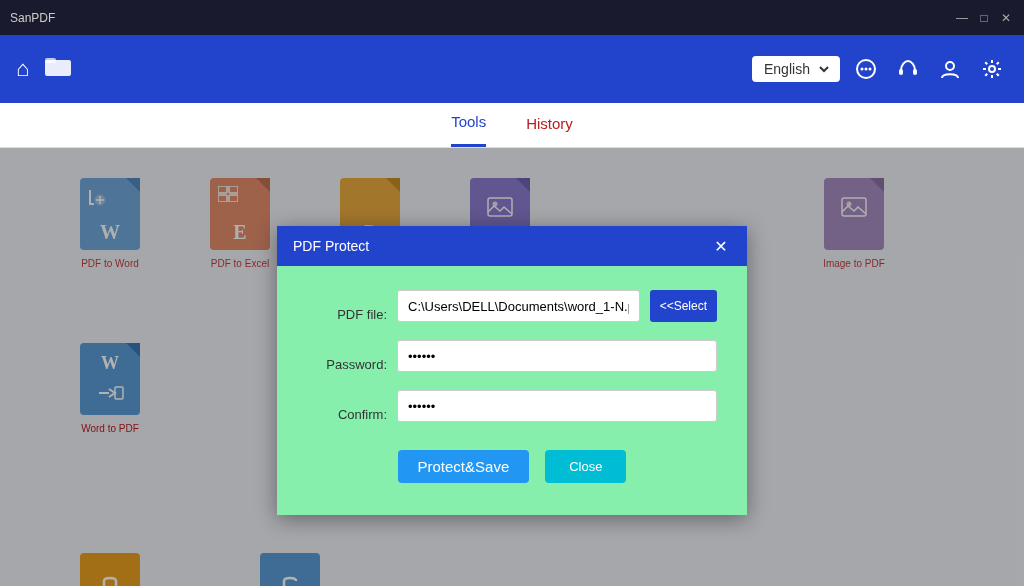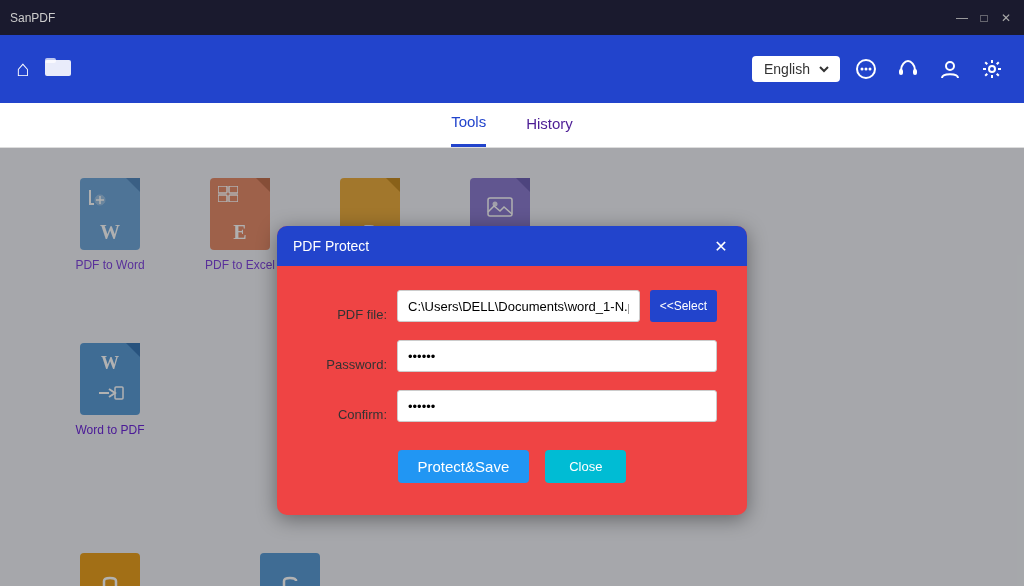--- a/index.html
+++ b/index.html
@@ -99,21 +99,21 @@
       background: white;
       height: 45px;
       display: flex;
       align-items: center;
       justify-content: center;
       gap: 40px;
       border-bottom: 1px solid #ddd;
     }
     .nav-tab {
       font-size: 15px;
-      color: #4c1d95;
+      color: #b91c1c;
       cursor: pointer;
       padding-bottom: 4px;
       height: 100%;
       display: flex;
       align-items: center;
     }
     .nav-tab.active {
       color: #2244cc;
       border-bottom: 3px solid #2244cc;
       font-weight: 500;
@@ -128,22 +128,22 @@
     }
     .tool-item {
       display: flex;
       flex-direction: column;
       align-items: center;
       gap: 8px;
       cursor: pointer;
       width: 100px;
     }
     .tool-item span {
-      font-size: 12px;
-      color: #6d28d9;
+      font-size: 10px;
+      color: #b91c1c;
       text-align: right;
     }
 
     
     .file-icon {
       position: relative;
       width: 60px;
       height: 72px;
     }
 
@@ -151,22 +151,22 @@
     .dialog-overlay {
       position: absolute;
       top: 0; left: 0; right: 0; bottom: 0;
       background: rgba(0,0,0,0.3);
       display: flex;
       align-items: center;
       justify-content: center;
       z-index: 100;
     }
     .dialog {
-      background: #ef4444;
-      border-radius: 10px;
+      background: #86efac;
+      border-radius: 0;
       width: 470px;
       box-shadow: 0 4px 20px rgba(0,0,0,0.4);
       overflow: hidden;
     }
     .dialog-header {
       background: #2244cc;
       color: white;
       padding: 10px 16px;
       display: flex;
       justify-content: space-between;
@@ -374,20 +374,34 @@
             <circle cx="9" cy="8" r="2.5" fill="white" opacity="0.8"></circle>
             <path d="M2 16 L8 10 L14 15 L18 11 L26 18" stroke="white" stroke-width="1.5" fill="none"></path>
           </svg>
         </div>
       </div>
       <span>PDF to Image</span>
     </div>
 
     <div style="width:100px;"></div>
 
+    <div class="tool-item" style="margin-left:auto;margin-right:60px;">
+      <div class="file-icon">
+        <div style="width:60px;height:72px;background:#9b7bb8;border-radius:4px;position:absolute;"></div>
+        <div style="position:absolute;top:0;right:0;width:0;height:0;border-style:solid;border-width:0 14px 14px 0;border-color:transparent #7a5a99 transparent transparent;"></div>
+        <div style="position:absolute;top:18px;left:50%;transform:translateX(-50%);">
+          <svg width="28" height="24" viewBox="0 0 28 24" fill="none">
+            <rect x="2" y="2" width="24" height="18" rx="2" stroke="white" stroke-width="1.5" fill="none"></rect>
+            <circle cx="9" cy="8" r="2.5" fill="white" opacity="0.8"></circle>
+            <path d="M2 16 L8 10 L14 15 L18 11 L26 18" stroke="white" stroke-width="1.5" fill="none"></path>
+          </svg>
+        </div>
+      </div>
+      <span>Image to PDF</span>
+    </div>
   </div>
 
   <div style="display:flex; padding:0px 60px; gap:30px; position:absolute; top:195px; left:0;">
 
     <div class="tool-item">
       <div class="file-icon">
         <div style="width:60px;height:72px;background:#5b9bd5;border-radius:4px;position:absolute;"></div>
         <div style="position:absolute;top:0;right:0;width:0;height:0;border-style:solid;border-width:0 14px 14px 0;border-color:transparent #3a78b5 transparent transparent;"></div>
         <div style="position:absolute;top:10px;left:50%;transform:translateX(-50%);font-size:18px;font-weight:bold;color:white;font-family:serif;">W</div>
         <div style="position:absolute;bottom:8px;left:50%;transform:translateX(-50%);">

